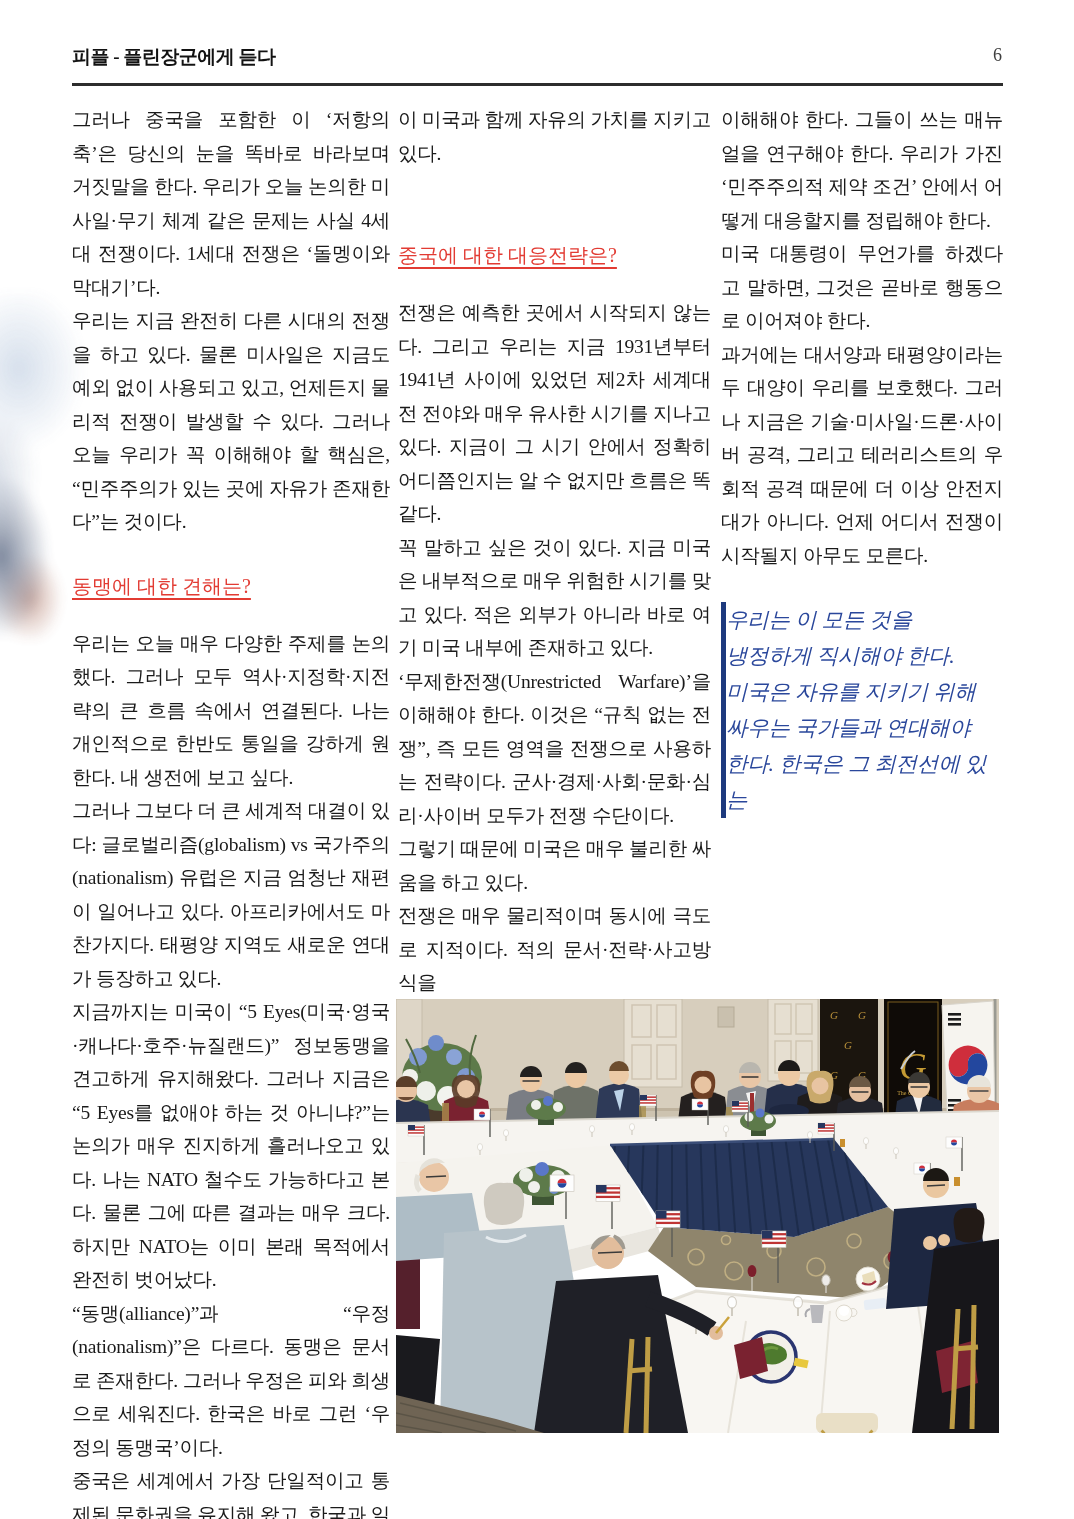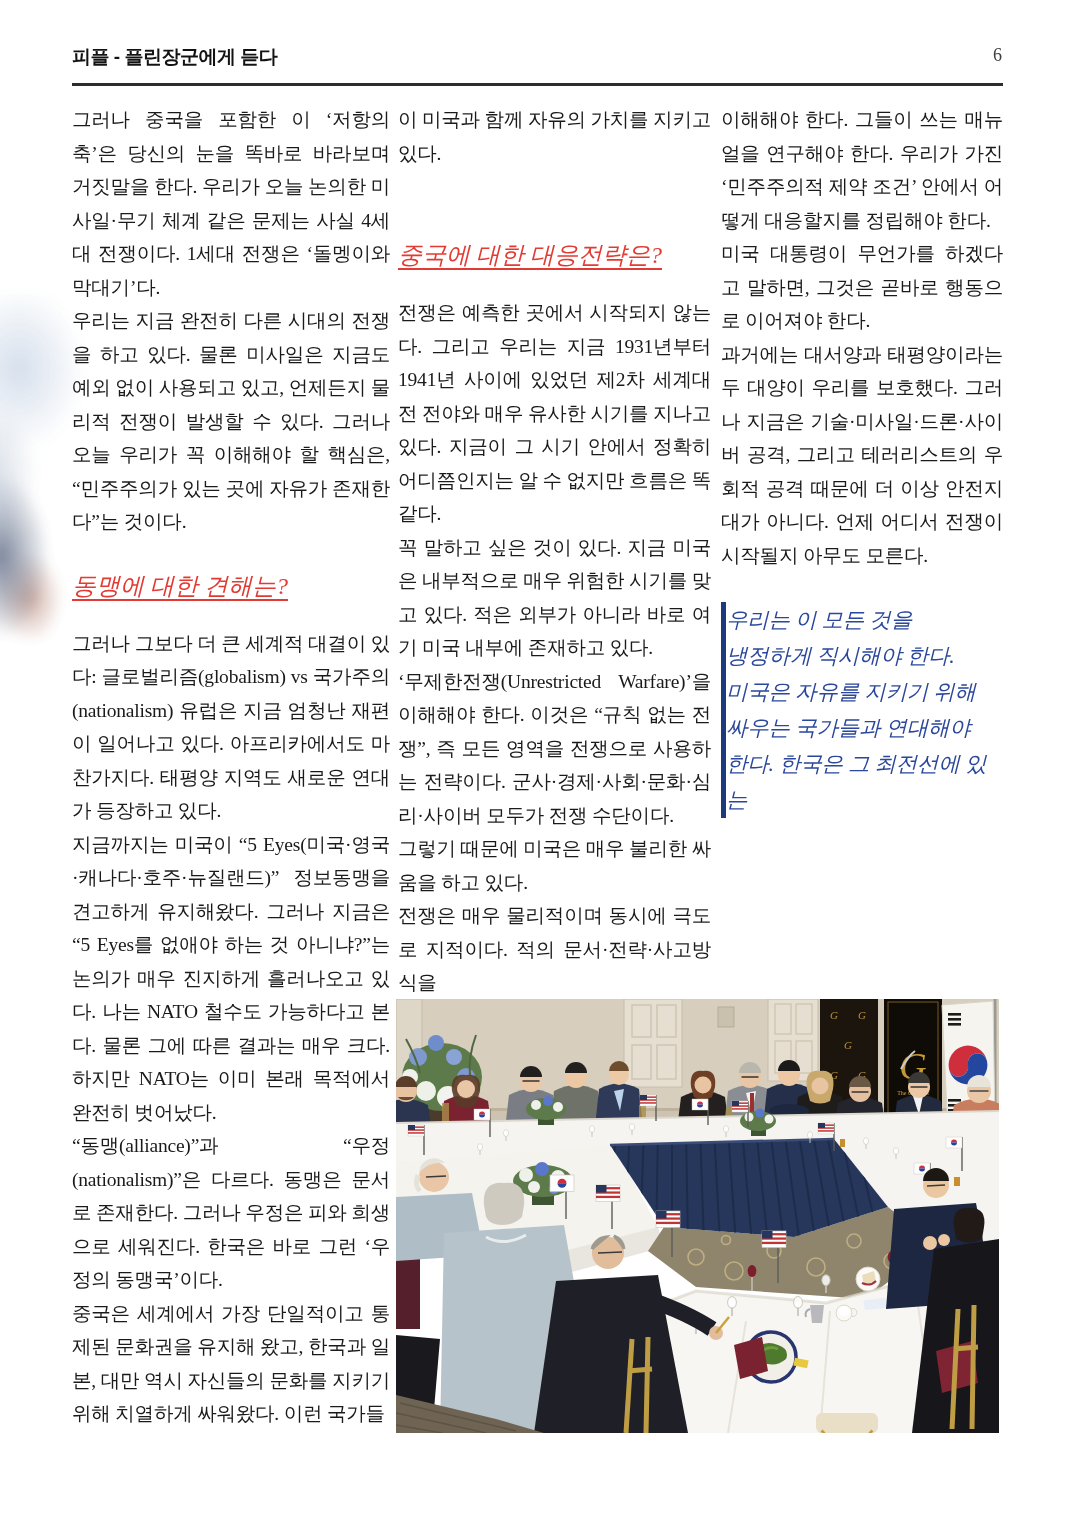--- a/index.html
+++ b/index.html
@@ -1,34 +1,34 @@
 <!DOCTYPE html>
 <html lang="ko"><head>
 <meta charset="utf-8">
 <style>
   html,body{margin:0;padding:0;background:#888;}
   .page{position:relative;width:1074px;height:1519px;background:#ffffff;margin:0 auto;
         overflow:hidden;font-family:"Liberation Serif",serif;}
-  .header-title{position:absolute;left:72px;top:44px;font-family:Liberation Sans, sans-serif;
+  .header-title{position:absolute;left:72px;top:44px;font-family:Liberation Serif, serif;
         font-weight:bold;font-size:19px;letter-spacing:-0.5px;color:#121212;}
   .page-number{position:absolute;top:45px;right:72px;font-size:18px;color:#3e3e3e;}
   .header-rule{position:absolute;left:72px;top:83px;width:931px;height:3px;background:#2d2d2d;}
   .watermark{position:absolute;left:-38px;top:292px;width:178px;height:348px;filter:blur(5px);opacity:.85;
     background:
       radial-gradient(ellipse 95px 120px at 32% 22%, rgba(148,173,205,.45), transparent 70%),
       radial-gradient(ellipse 80px 95px at 12% 52%, rgba(120,140,172,.40), transparent 70%),
       radial-gradient(ellipse 68px 115px at 22% 76%, rgba(58,74,106,.78), transparent 72%),
       radial-gradient(ellipse 48px 66px at 38% 88%, rgba(158,88,66,.55), transparent 70%);}
   .col{position:absolute;top:103px;font-size:19.5px;line-height:33.5px;text-align:justify;
        color:#1a1a1a;letter-spacing:-0.2px;}
   #col1{left:72px;width:318px;}
   #col2{left:398px;width:313px;}
   #col3{left:721px;width:282px;}
   .col p{margin:0;}
-  .section-heading{font-style:italic;font-weight:normal;color:#e23b33;font-size:24px;line-height:30px;
+  .section-heading{font-weight:normal;color:#e23b33;font-size:20px;line-height:30px;
        text-decoration:underline;text-underline-offset:5px;text-decoration-thickness:1.5px;
        margin:32px 0 26px;text-align:left;letter-spacing:0;}
   #col2 .section-heading{margin-top:70px;}
   .pull-quote{margin-top:30px;border-left:5px solid #1e3a7e;color:#2a479b;
        font-style:italic;font-size:21.5px;line-height:36px;text-align:left;}
   .quote-line{display:block;}
   .photo{position:absolute;left:396px;top:999px;width:603px;height:434px;}
 </style>
 </head>
 <body>
@@ -38,20 +38,21 @@
   <div class="header-title">피플 - 플린장군에게 듣다</div>
   <div class="page-number">6</div>
   <div class="header-rule"></div>
 
   <div class="watermark"></div>
 
   <div class="col" id="col1">
     <p>그러나 중국을 포함한 이 ‘저항의 축’은 당신의 눈을 똑바로 바라보며 거짓말을 한다. 우리가 오늘 논의한 미사일·무기 체계 같은 문제는 사실 4세대 전쟁이다. 1세대 전쟁은 ‘돌멩이와 막대기’다.</p>
     <p>우리는 지금 완전히 다른 시대의 전쟁을 하고 있다. 물론 미사일은 지금도 예외 없이 사용되고 있고, 언제든지 물리적 전쟁이 발생할 수 있다. 그러나 오늘 우리가 꼭 이해해야 할 핵심은, “민주주의가 있는 곳에 자유가 존재한다”는 것이다.</p>
     <h2 class="section-heading">동맹에 대한 견해는?</h2>
+    <p>우리는 오늘 매우 다양한 주제를 논의했다. 그러나 모두 역사·지정학·지전략의 큰 흐름 속에서 연결된다. 나는 개인적으로 한반도 통일을 강하게 원한다. 내 생전에 보고 싶다.</p>
     <p>그러나 그보다 더 큰 세계적 대결이 있다: 글로벌리즘(globalism) vs 국가주의(nationalism) 유럽은 지금 엄청난 재편이 일어나고 있다. 아프리카에서도 마찬가지다. 태평양 지역도 새로운 연대가 등장하고 있다.</p>
     <p>지금까지는 미국이 “5 Eyes(미국·영국·캐나다·호주·뉴질랜드)” 정보동맹을 견고하게 유지해왔다. 그러나 지금은 “5 Eyes를 없애야 하는 것 아니냐?”는 논의가 매우 진지하게 흘러나오고 있다. 나는 NATO 철수도 가능하다고 본다. 물론 그에 따른 결과는 매우 크다. 하지만 NATO는 이미 본래 목적에서 완전히 벗어났다.</p>
     <p>“동맹(alliance)”과 “우정(nationalism)”은 다르다. 동맹은 문서로 존재한다. 그러나 우정은 피와 희생으로 세워진다. 한국은 바로 그런 ‘우정의 동맹국’이다.</p>
     <p>중국은 세계에서 가장 단일적이고 통제된 문화권을 유지해 왔고, 한국과 일본, 대만 역시 자신들의 문화를 지키기 위해 치열하게 싸워왔다. 이런 국가들</p>
   </div>
 
   <div class="col" id="col2">
     <p>이 미국과 함께 자유의 가치를 지키고 있다.</p>
     <h2 class="section-heading">중국에 대한 대응전략은?</h2>
     <p>전쟁은 예측한 곳에서 시작되지 않는다. 그리고 우리는 지금 1931년부터 1941년 사이에 있었던 제2차 세계대전 전야와 매우 유사한 시기를 지나고 있다. 지금이 그 시기 안에서 정확히 어디쯤인지는 알 수 없지만 흐름은 똑같다.</p>

